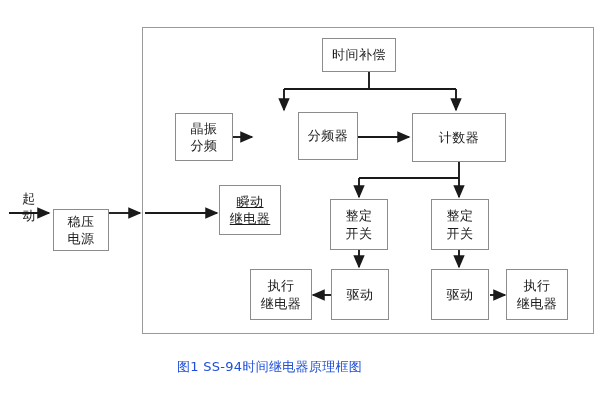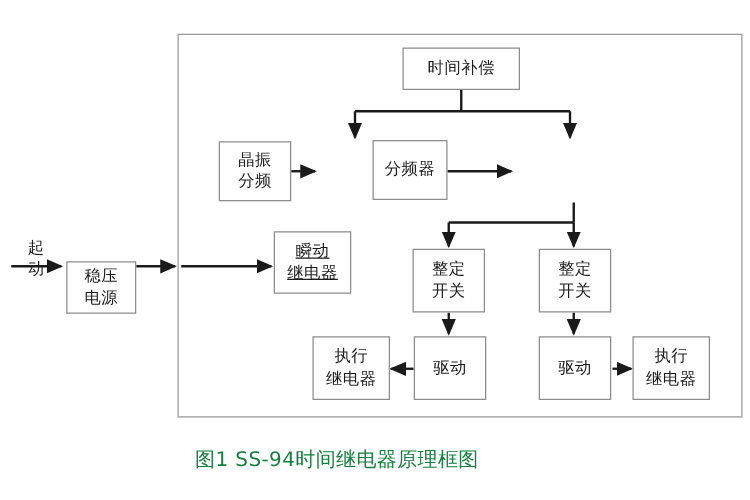--- a/index.html
+++ b/index.html
@@ -49,22 +49,22 @@
     line-height: 1.32;
     letter-spacing: 0.5px;
     text-align: center;
     white-space: pre-line;
   }
   .caption {
     position: absolute;
     left: 0;
     width: 539px;
     text-align: center;
-    color: #15803d;
-    font-size: 16px;
+    color: #1d4ed8;
+    font-size: 13px;
     letter-spacing: 0.3px;
   }
   svg.wires {
     position: absolute;
     left: 0; top: 0;
     width: 600px;
     height: 400px;
     pointer-events: none;
   }
 </style>
@@ -126,22 +126,23 @@
 电源</div>
 
   <div class="box" style="left:219px; top:185px; width:62px; height:50px;text-decoration:underline;">瞬动
 继电器</div>
 
   <div class="box" style="left:175px; top:113px; width:58px; height:48px;">晶振
 分频</div>
 
   <div class="box" style="left:254px; top:112px; width:60px; height:48px;margin-left:44px;">分频器</div>
 
-  <div class="box" style="left:322px; top:38px; width:94px; height:34px;">时间补偿</div>
+  <div class="box" style="left:322px; top:38px; width:74px; height:34px;">时间补偿</div>
 
+  <div class="box" style="left:412px; top:113px; width:94px; height:49px;">计数器</div>
 
   <div class="box" style="left:330px; top:199px; width:58px; height:51px;">整定
 开关</div>
 
   <div class="box" style="left:431px; top:199px; width:58px; height:51px;">整定
 开关</div>
 
   <div class="box" style="left:331px; top:269px; width:58px; height:51px;">驱动</div>
 
   <div class="box" style="left:431px; top:269px; width:58px; height:51px;">驱动</div>

